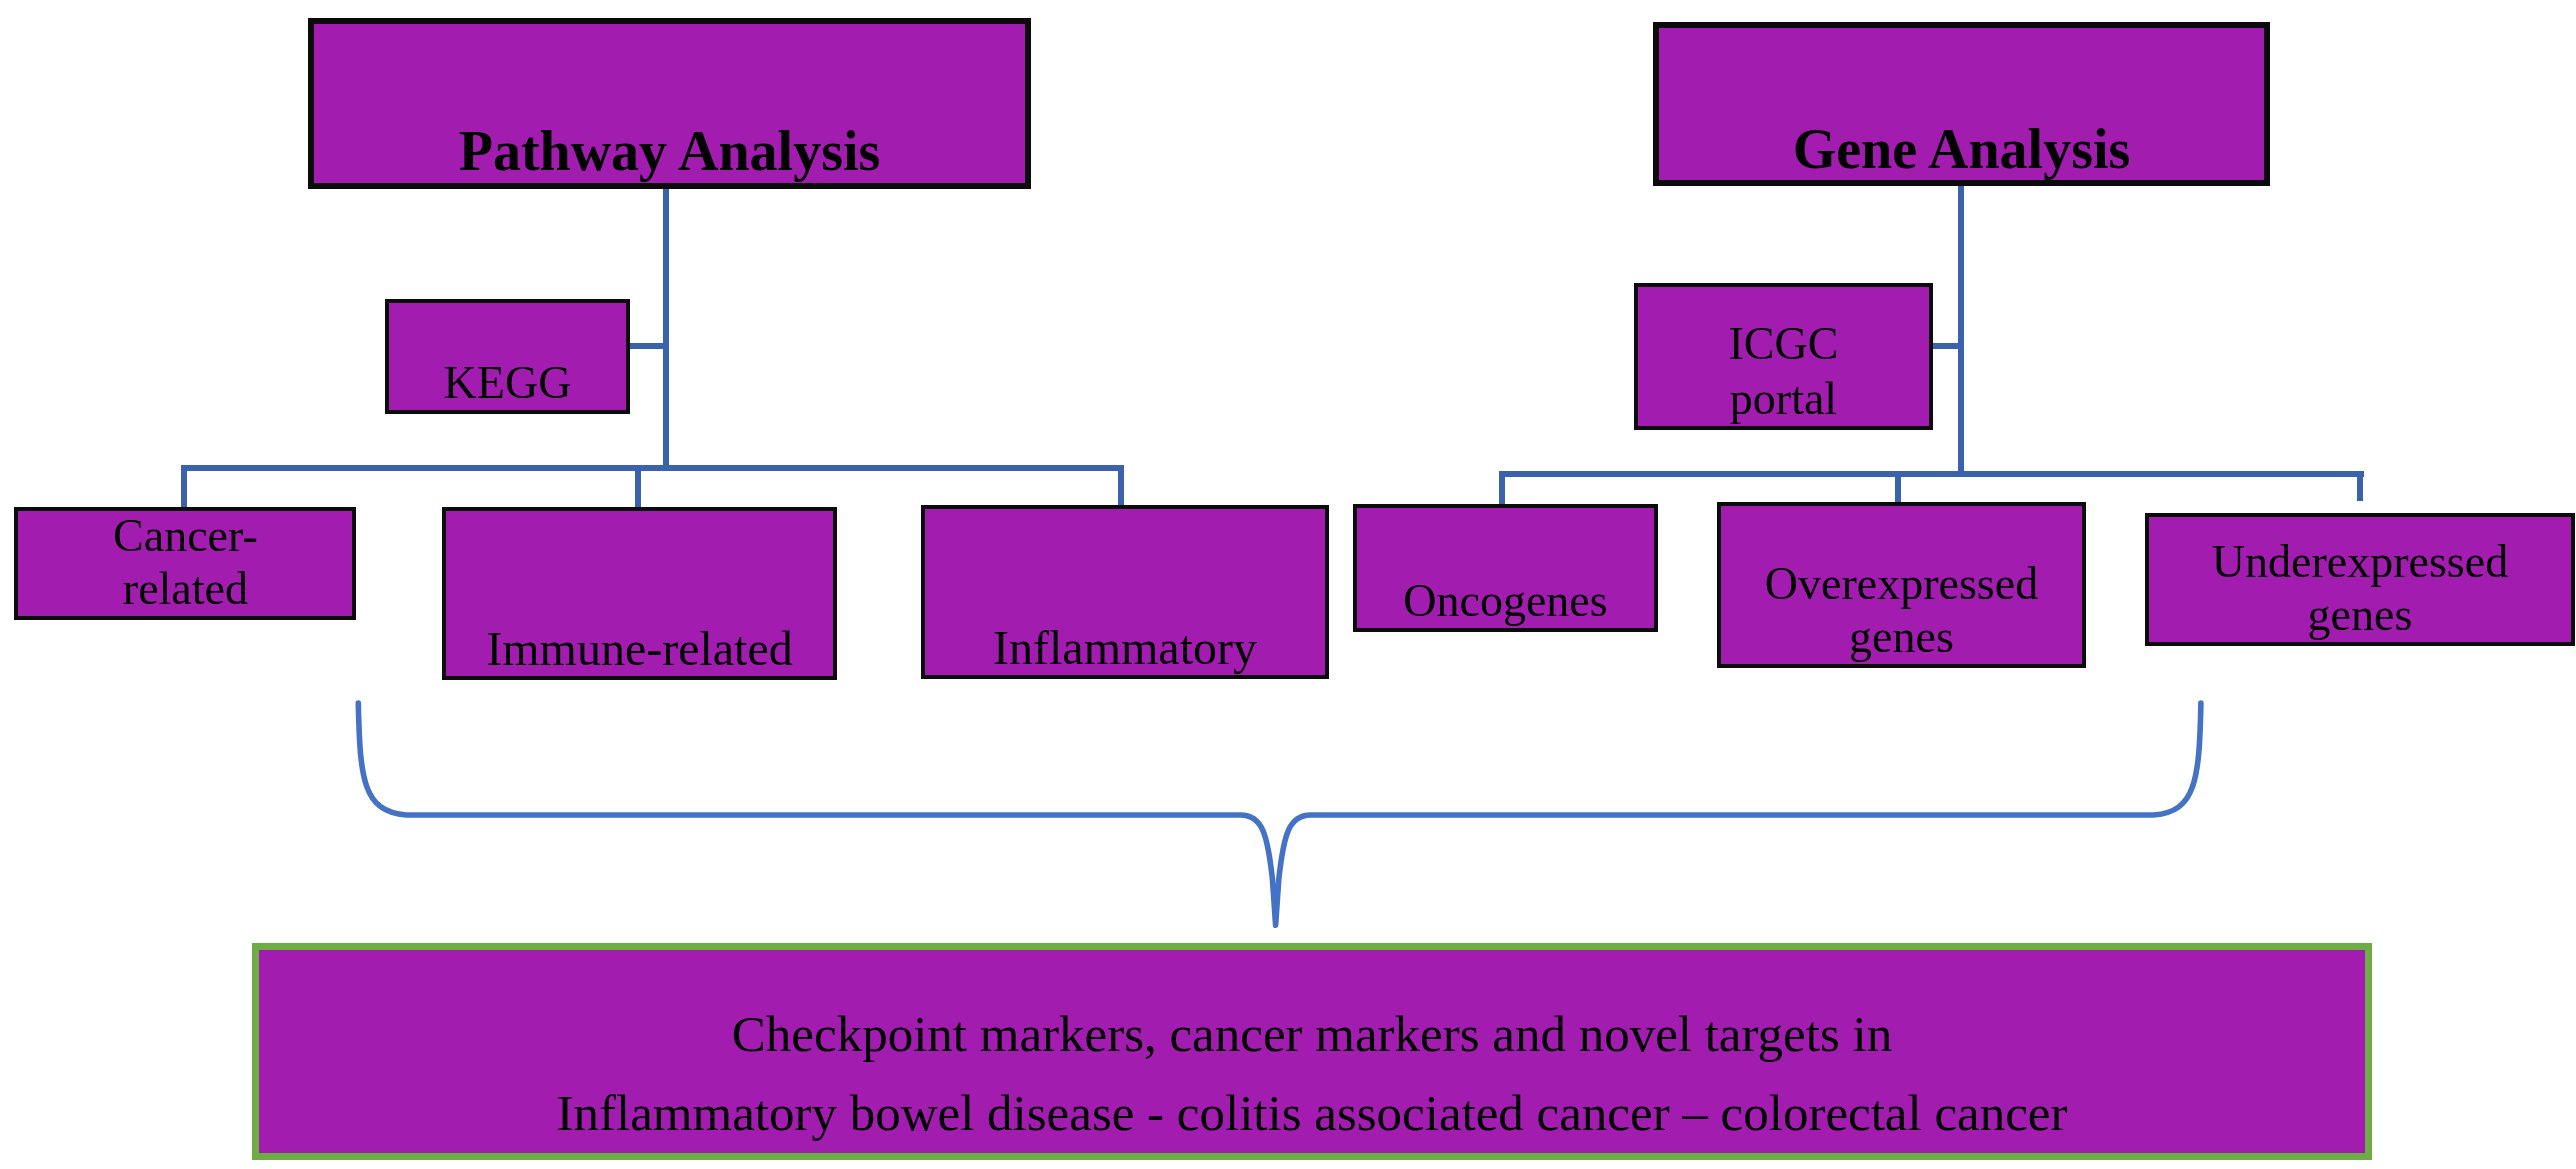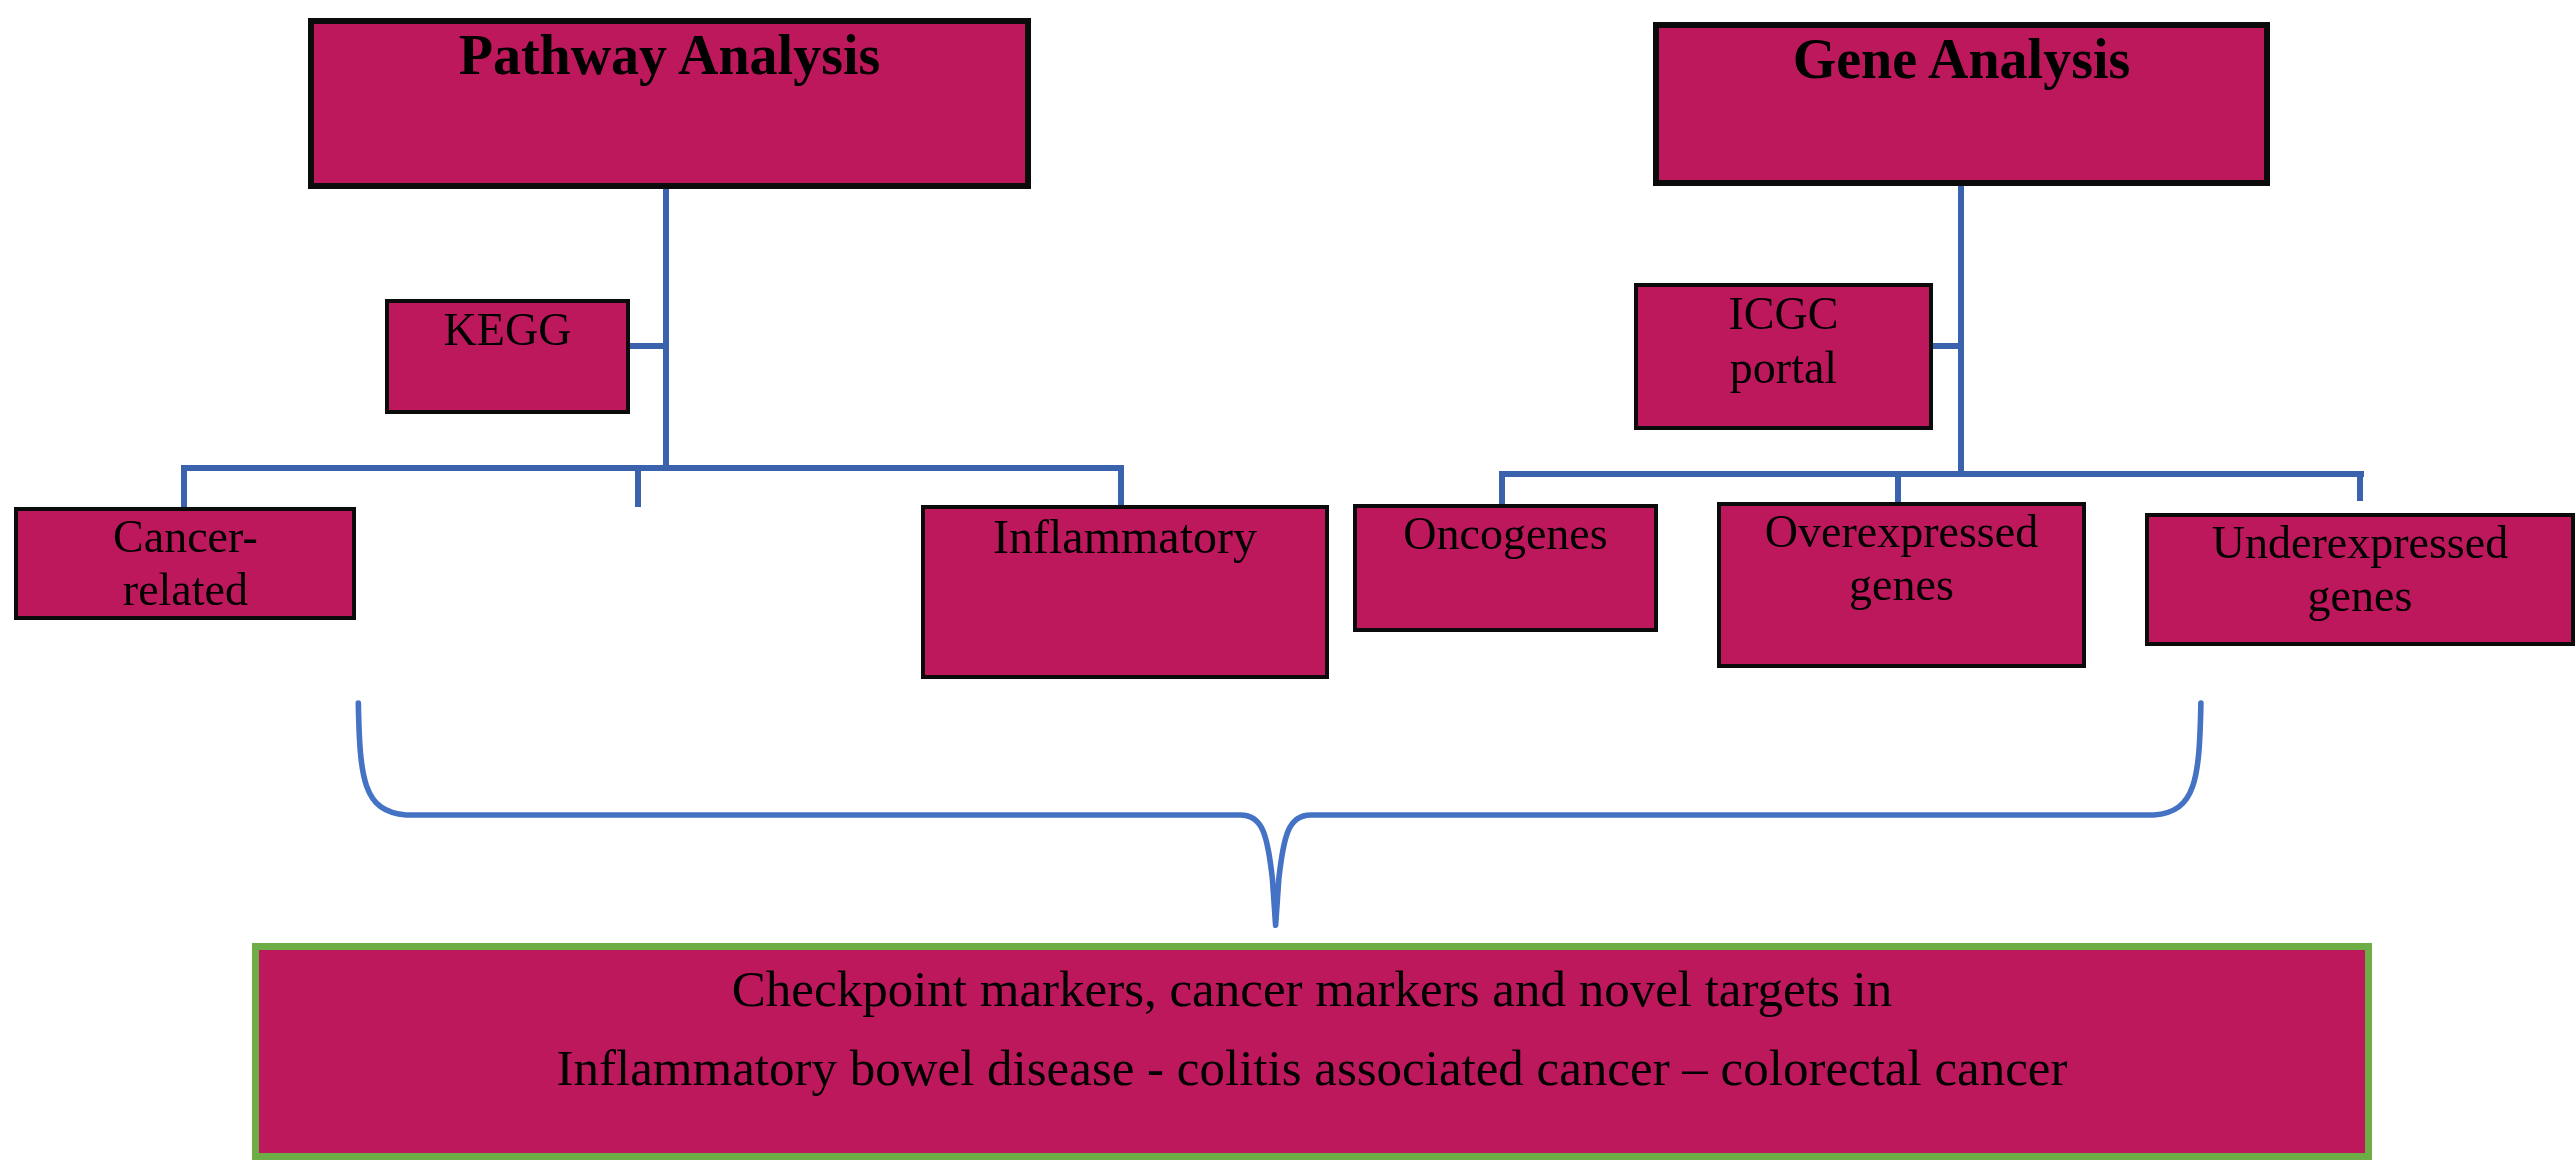--- a/index.html
+++ b/index.html
@@ -17,22 +17,22 @@
     font-family:"Liberation Serif","DejaVu Serif",serif;
     color:#000;
   }
   
   .conn{position:absolute;background:var(--blue);}
   .conn.v{width:6.4px;}
   .conn.h{height:6.4px;}
   
   .node{
     position:absolute;box-sizing:border-box;
-    background:#be185d;border:4.8px solid var(--ink);
-    display:flex;align-items:flex-start;justify-content:center;
+    background:#a21caf;border:4.8px solid var(--ink);
+    display:flex;align-items:flex-end;justify-content:center;
     text-align:center;
   }
   .node .lbl{white-space:pre-line;line-height:1.12;display:block;padding:0 6.4px;}
   .node.header{border-width:6.4px;}
   .node.header .lbl{font-weight:bold;font-size:56px;}
   .node.source .lbl{font-size:46px;line-height:1.18;}
   .node.child .lbl{font-size:46px;line-height:1.15;}
   .node.child.wide .lbl{font-size:48px;}
   .node.result{border:7.2px solid var(--green);}
   .node.result .lbl{font-size:51px;line-height:1.55;}
@@ -84,20 +84,23 @@
   <div class="node source" style="left:1634px;top:283px;width:299px;height:147px;">
     <span class="lbl">ICGC
 portal</span>
   </div>
 
   <div class="node child" style="left:14.4px;top:507px;width:342px;height:113px;">
     <span class="lbl">Cancer-
 related</span>
   </div>
 
+  <div class="node child wide" style="left:442px;top:507px;width:395px;height:173px;">
+    <span class="lbl">Immune-related</span>
+  </div>
 
   <div class="node child" style="left:1353px;top:504px;width:305px;height:128px;">
     <span class="lbl">Oncogenes</span>
   </div>
 
   <div class="node child wide" style="left:921px;top:505px;width:408px;height:174px;">
     <span class="lbl">Inflammatory</span>
   </div>
 
   <div class="node child" style="left:1717px;top:502px;width:369px;height:166px;">

